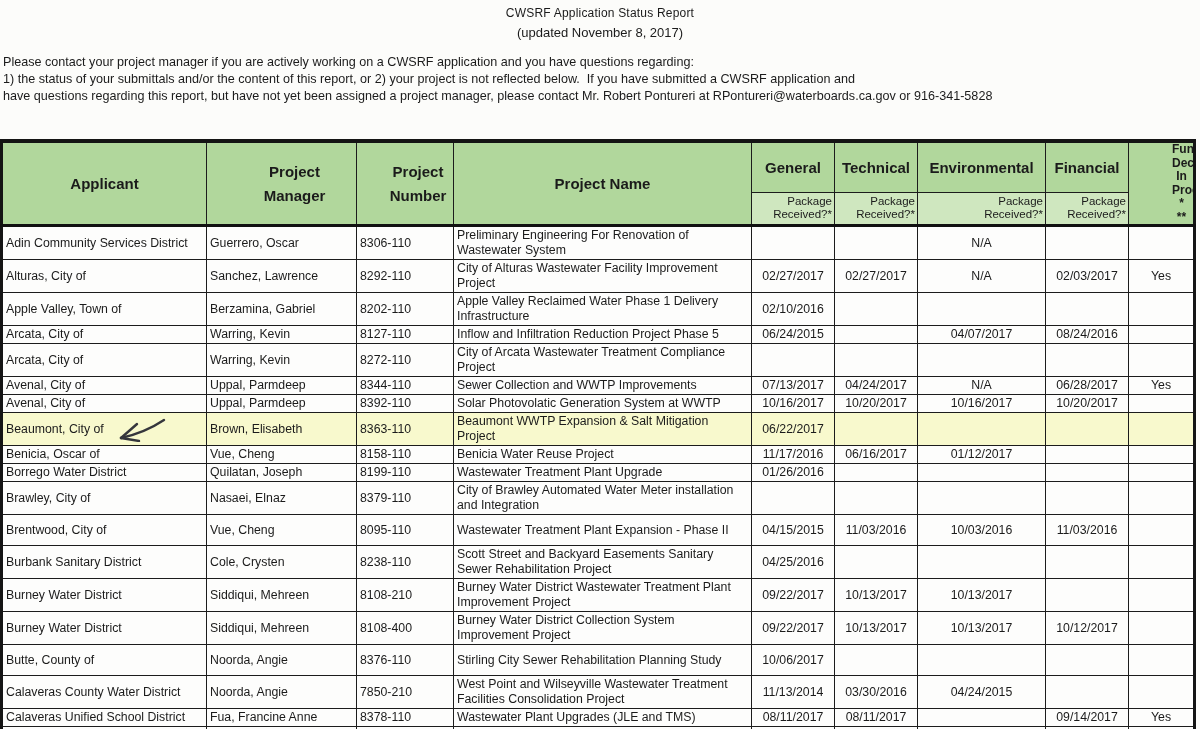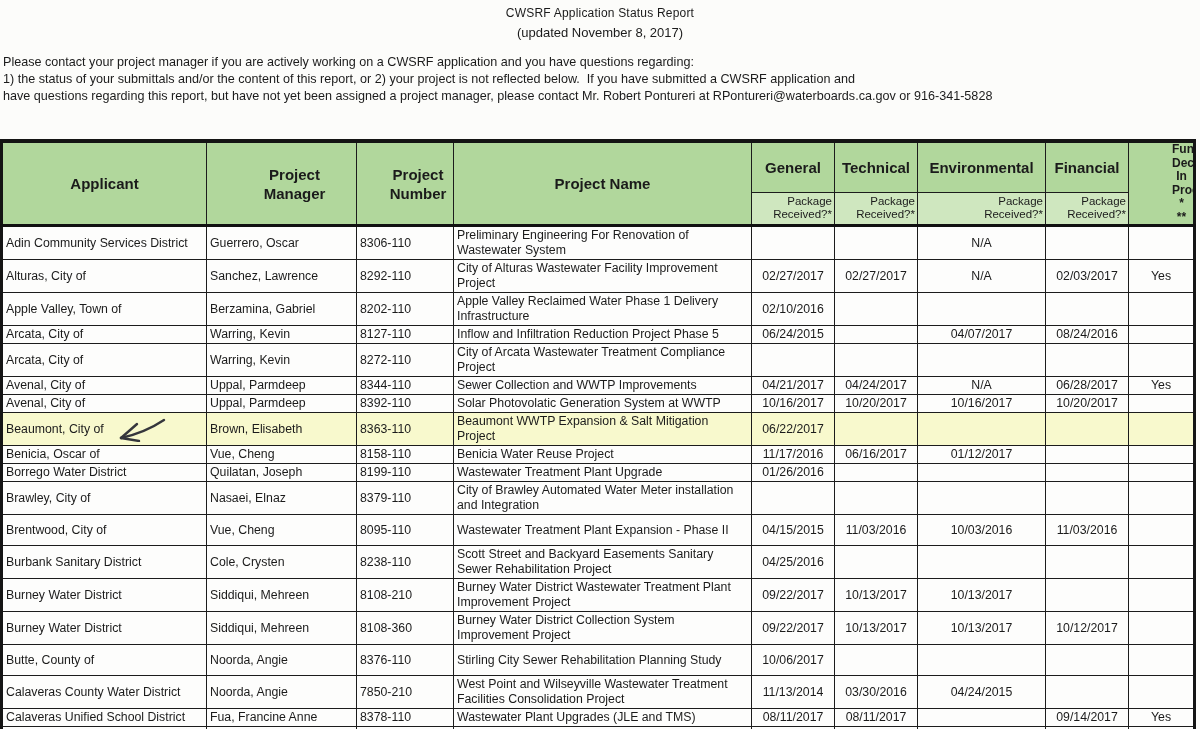--- a/index.html
+++ b/index.html
@@ -22,21 +22,21 @@
   }
   th,td{border:1.6px solid #1c1c1c;overflow:hidden;}
   thead th{
     background:var(--green-main,#b1d79c);
     font-weight:bold;font-size:15px;text-align:center;
     vertical-align:middle;padding:0 2px;
   }
   thead tr.r1{height:48px;}
   thead tr.r2{height:31px;}
   thead{border-bottom:3px solid #111;}
-  th.two-line{white-space:pre-line;line-height:19px;padding-left:28px;}
+  th.two-line{white-space:pre-line;line-height:24px;padding-left:28px;}
   th.sub{
     background:var(--green-sub,#cfe7bf);
     font-weight:normal;font-size:11.5px;line-height:13.5px;white-space:pre-line;text-align:right;
   }
   th.funding-h{
     font-weight:bold;font-size:12px;line-height:13.5px;white-space:pre-line;padding-left:43px;
   }
   tbody td{
     font-size:12.3px;line-height:15px;padding:1px 3px;
     vertical-align:middle;background:#fdfdfc;
@@ -161,21 +161,21 @@
           <td class="col-technical"></td>
           <td class="col-environmental"></td>
           <td class="col-financial"></td>
           <td class="col-funding"></td>
         </tr>
         <tr>
           <td class="col-applicant">Avenal, City of</td>
           <td class="col-manager">Uppal, Parmdeep</td>
           <td class="col-number">8344-110</td>
           <td class="col-name">Sewer Collection and WWTP Improvements</td>
-          <td class="col-general">04/21/2017</td>
+          <td class="col-general">07/13/2017</td>
           <td class="col-technical">04/24/2017</td>
           <td class="col-environmental">N/A</td>
           <td class="col-financial">06/28/2017</td>
           <td class="col-funding">Yes</td>
         </tr>
         <tr>
           <td class="col-applicant">Avenal, City of</td>
           <td class="col-manager">Uppal, Parmdeep</td>
           <td class="col-number">8392-110</td>
           <td class="col-name">Solar Photovolatic Generation System at WWTP</td>
@@ -264,21 +264,21 @@
           <td class="col-name">Burney Water District Wastewater Treatment Plant Improvement Project</td>
           <td class="col-general">09/22/2017</td>
           <td class="col-technical">10/13/2017</td>
           <td class="col-environmental">10/13/2017</td>
           <td class="col-financial"></td>
           <td class="col-funding"></td>
         </tr>
         <tr>
           <td class="col-applicant">Burney Water District</td>
           <td class="col-manager">Siddiqui, Mehreen</td>
-          <td class="col-number">8108-360</td>
+          <td class="col-number">8108-400</td>
           <td class="col-name">Burney Water District Collection System Improvement Project</td>
           <td class="col-general">09/22/2017</td>
           <td class="col-technical">10/13/2017</td>
           <td class="col-environmental">10/13/2017</td>
           <td class="col-financial">10/12/2017</td>
           <td class="col-funding"></td>
         </tr>
         <tr class="tall">
           <td class="col-applicant">Butte, County of</td>
           <td class="col-manager">Noorda, Angie</td>

